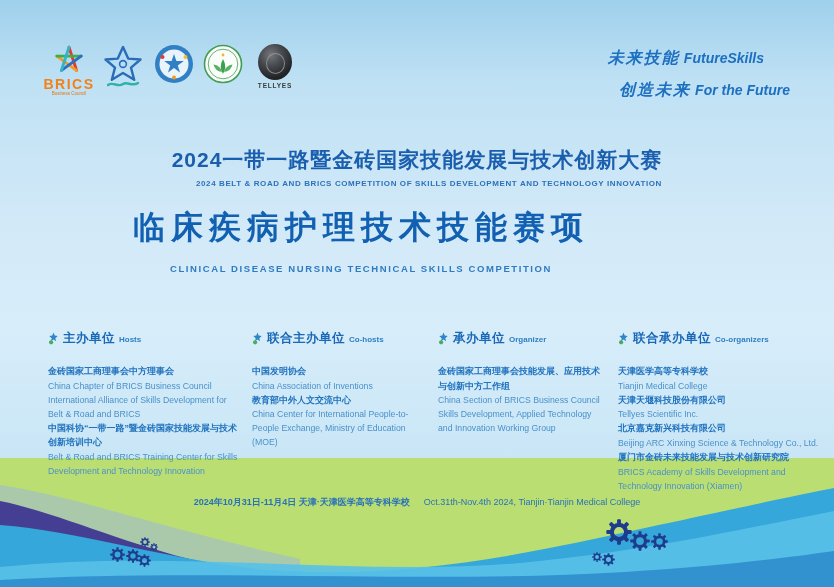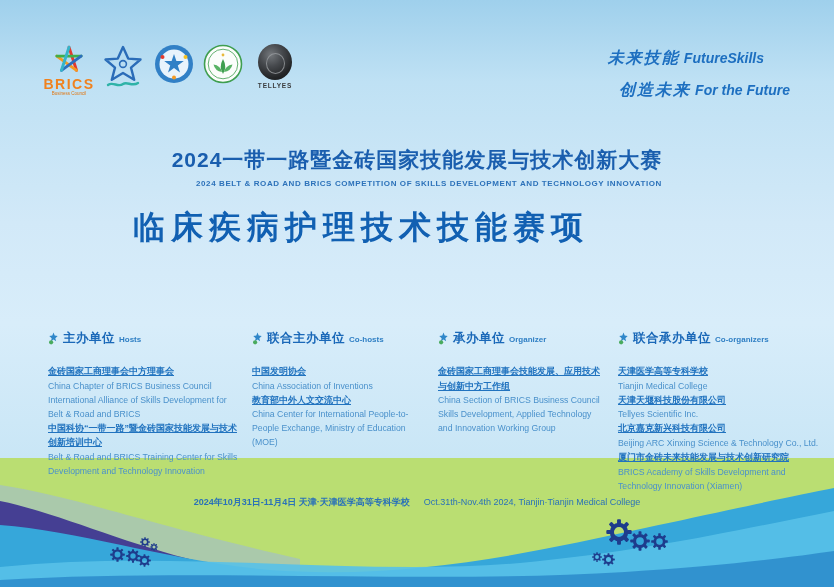--- a/index.html
+++ b/index.html
@@ -37,21 +37,21 @@
 
   
   .col{position:absolute;top:330px;}
   .col1{left:48px;width:196px;} .col2{left:252px;width:180px;}
   .col3{left:438px;width:168px;} .col4{left:618px;width:202px;}
   .col-header{display:flex;align-items:baseline;gap:4px;}
   .col-header .bullet{align-self:center;}
   .h-zh{font-size:12.5px;font-weight:bold;color:#1a68b8;letter-spacing:.5px;}
   .h-en{font-size:8px;font-weight:bold;color:#2f7fc4;}
   .col-body{margin-top:17px;font-size:9px;line-height:1.62;}
-  .t-zh{font-weight:bold;color:#2173bf;text-decoration:underline;}
+  .t-zh{font-weight:bold;color:#2173bf;}
   .t-en{font-weight:normal;color:#4a91cb;font-size:8.7px;}
 
   
   .footer-date{position:absolute;top:496px;left:0;width:834px;text-align:center;
     font-size:9px;color:#2a72b8;white-space:nowrap;}
   .footer-date .zh{font-weight:bold;}
   .footer-date .en{margin-left:14px;}
 
   
   .waves{position:absolute;left:0;bottom:0;width:834px;height:120px;display:block;}
@@ -202,20 +202,21 @@
       <span class="tag-zh">创造未来</span><span class="tag-en">For the Future</span>
     </div>
   </div>
 
   <div class="title-block">
     <div class="title-zh">2024一带一路暨金砖国家技能发展与技术创新大赛</div>
     <div class="title-en">2024 BELT &amp; ROAD AND BRICS COMPETITION OF SKILLS DEVELOPMENT AND TECHNOLOGY INNOVATION</div>
   </div>
   <div class="event-block">
     <div class="event-zh">临床疾病护理技术技能赛项</div>
+    <div class="event-en">CLINICAL DISEASE NURSING TECHNICAL SKILLS COMPETITION</div>
   </div>
 
   <div class="col col1">
     <div class="col-header">
       <svg class="bullet" width="11" height="13">
           <use href="#bullet"></use>
         </svg>
       <span class="h-zh">主办单位</span>
       <span class="h-en">Hosts</span>
     </div>

